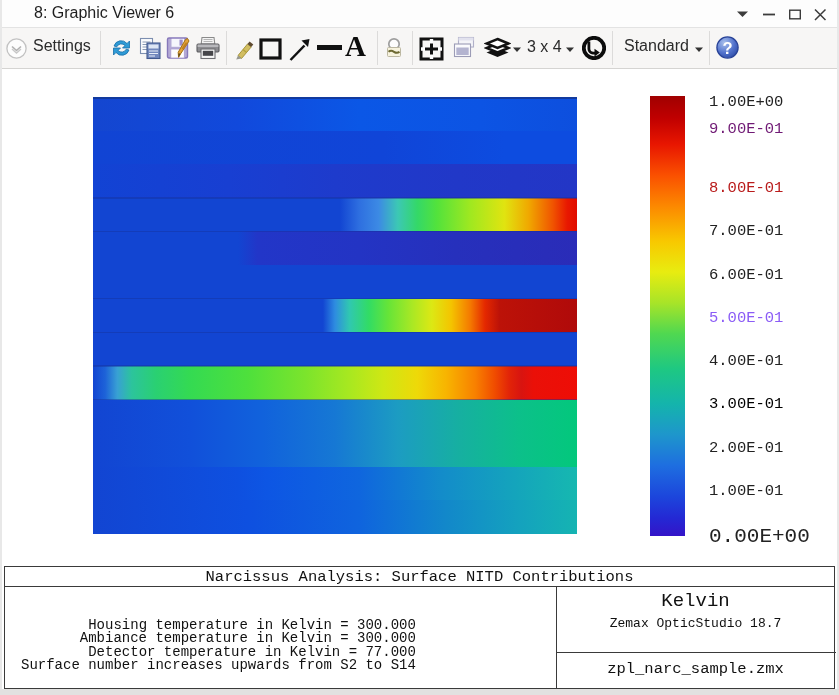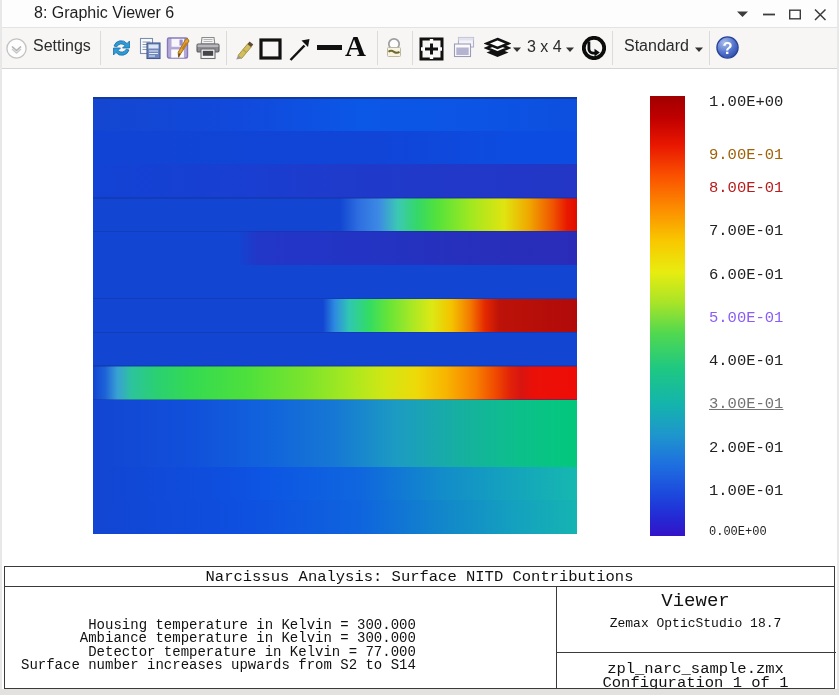--- a/index.html
+++ b/index.html
@@ -312,46 +312,45 @@
       <stop offset="0.84" stop-color="#1e6ee0"></stop>
       <stop offset="0.91" stop-color="#1c46dc"></stop>
       <stop offset="0.96" stop-color="#2428d4"></stop>
       <stop offset="1" stop-color="#3414c8"></stop>
     </linearGradient>
   </defs>
   <rect x="0" y="0" width="35" height="440" fill="url(#cbar)"></rect>
 </svg>
 
 <div class="abs mono" style="left:709px;top:92.50px;font-size:15.5px;color:#222;">1.00E+00</div>
-<div class="abs mono" style="left:709px;top:146px;font-size:15.5px;color:#a16207;text-align:right;">9.00E-01</div>
+<div class="abs mono" style="left:709px;top:120px;font-size:15.5px;color:#701a75;text-align:right;">9.00E-01</div>
 <div class="abs mono" style="left:709px;top:179.00px;font-size:15.5px;color:#b91c1c;">8.00E-01</div>
 <div class="abs mono" style="left:709px;top:222.25px;font-size:15.5px;color:#222;">7.00E-01</div>
 <div class="abs mono" style="left:709px;top:265.50px;font-size:15.5px;color:#222;">6.00E-01</div>
 <div class="abs mono" style="left:709px;top:308.75px;font-size:15.5px;color:#8b5cf6;">5.00E-01</div>
 <div class="abs mono" style="left:709px;top:352.00px;font-size:15.5px;color:#222;">4.00E-01</div>
-<div class="abs mono" style="left:709px;top:395.25px;font-size:15.5px;color:#737373;text-decoration:underline;">3.00E-01</div>
+<div class="abs mono" style="left:709px;top:395.25px;font-size:15.5px;color:#000000;">3.00E-01</div>
 <div class="abs mono" style="left:709px;top:438.50px;font-size:15.5px;color:#222;">2.00E-01</div>
 <div class="abs mono" style="left:709px;top:481.75px;font-size:15.5px;color:#222;">1.00E-01</div>
-<div class="abs mono" style="left:709px;top:525.00px;font-size:12px;color:#222;">0.00E+00</div>
+<div class="abs mono" style="left:709px;top:525.00px;font-size:21px;color:#222;">0.00E+00</div>
 
 <div class="abs" style="left:4px;top:566px;width:831px;height:123px;border:1px solid #3a3a3a;box-sizing:border-box;background:#ffffff;">
   <div class="mono" style="position:absolute;left:0;top:1px;width:100%;text-align:center;font-size:15.5px;color:#111;">Narcissus Analysis: Surface NITD Contributions</div>
   <div style="position:absolute;left:0;top:19px;width:100%;height:1px;background:#3a3a3a;"></div>
 
   <div style="position:absolute;left:551px;top:19px;width:1px;height:102px;background:#3a3a3a;"></div>
 
   <div class="mono" style="position:absolute;left:16px;top:52px;font-size:14px;line-height:13.4px;color:#111;white-space:pre;text-align:right;">Housing temperature in Kelvin = 300.000
 Ambiance temperature in Kelvin = 300.000
 Detector temperature in Kelvin = 77.000
 Surface number increases upwards from S2 to S14</div>
 
   <div class="mono" style="position:absolute;left:551px;top:19px;width:279px;text-align:center;">
-    <div style="font-size:19px;margin-top:4px;color:#111;">Viewer</div>
+    <div style="font-size:19px;margin-top:4px;color:#111;">Kelvin</div>
     <div style="font-size:13px;margin-top:4px;color:#111;">Zemax OpticStudio 18.7</div>
   </div>
   <div style="position:absolute;left:551px;top:85px;width:280px;height:1px;background:#3a3a3a;"></div>
   <div class="mono" style="position:absolute;left:551px;top:92px;width:279px;text-align:center;line-height:13.5px;">
     <div style="font-size:15.5px;margin-top:4px;color:#111;">zpl_narc_sample.zmx</div>
-    <div style="font-size:15.5px;color:#111;">Configuration 1 of 1</div>
   </div>
 </div>
 
 <div class="abs" style="left:0;top:689px;width:839px;height:6px;background:#e2e1e0;"></div>
 
 </body></html>

